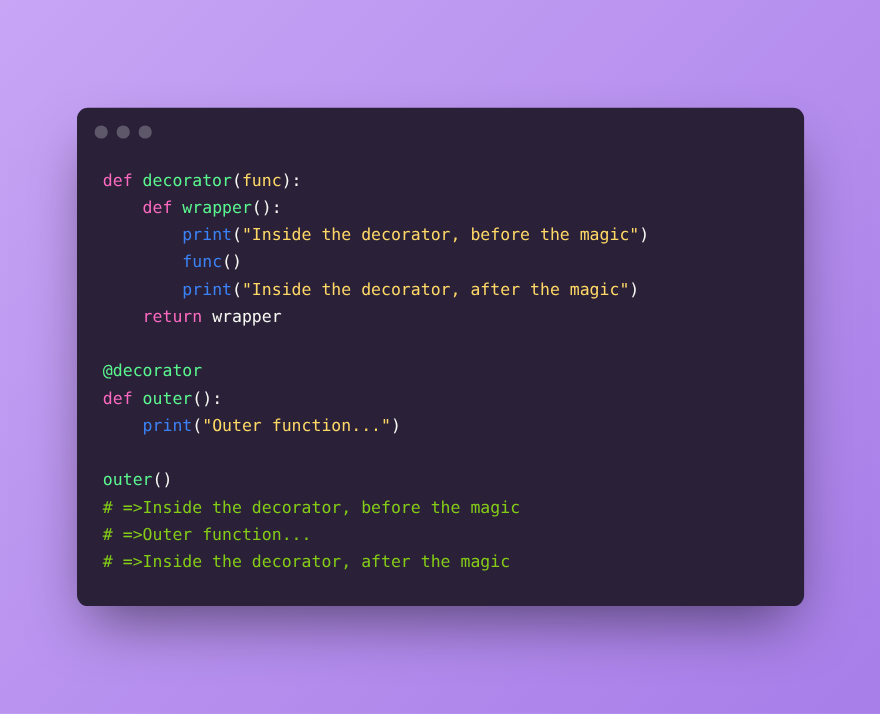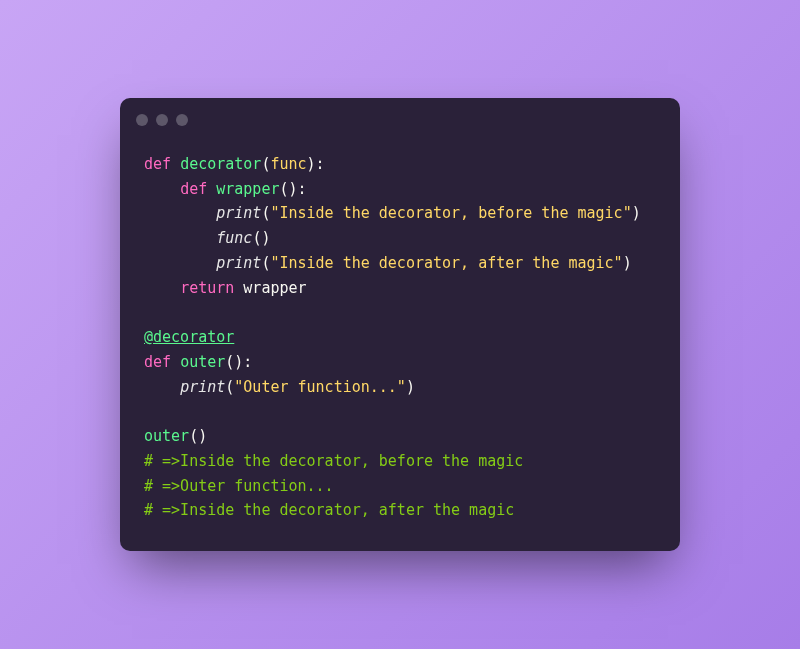--- a/index.html
+++ b/index.html
@@ -6,21 +6,21 @@
     body {
       width: 800px;
       height: 649px;
       background: linear-gradient(135deg, #c8a5f5 0%, #a77de8 100%);
       display: flex;
       align-items: center;
       justify-content: center;
       font-family: ui-monospace, 'SF Mono', 'Menlo', 'Consolas', monospace;
     }
     .window {
-      width: 560px;
+      width: 661px;
       background: #2a2139;
       border-radius: 10px;
       box-shadow: 0 25px 50px -12px rgba(0,0,0,0.5);
       overflow: hidden;
     }
     .titlebar {
       display: flex;
       gap: 8px;
       padding: 16px 16px 8px;
     }
@@ -33,24 +33,24 @@
     .code {
       padding: 18px 24px 28px;
       font-size: 15px;
       line-height: 1.65;
       white-space: pre;
       color: #f8f8f2;
     }
     .kw { color: #ff6ac1; }
     .fn { color: #5af78e; }
     .param { color: #ffd866; }
-    .call { color: #e5e5e5; font-style: italic; }
+    .call { color: #3b82f6; }
     .str { color: #ffd866; }
     .punct { color: #f8f8f2; }
-    .at { color: #5af78e; text-decoration: underline; }
+    .at { color: #5af78e; }
     .comment { color: #84cc16; }
   </style>
 </head>
 <body>
 
 <div class="window">
   <div class="titlebar">
     <div class="dot"></div>
     <div class="dot"></div>
     <div class="dot"></div>

